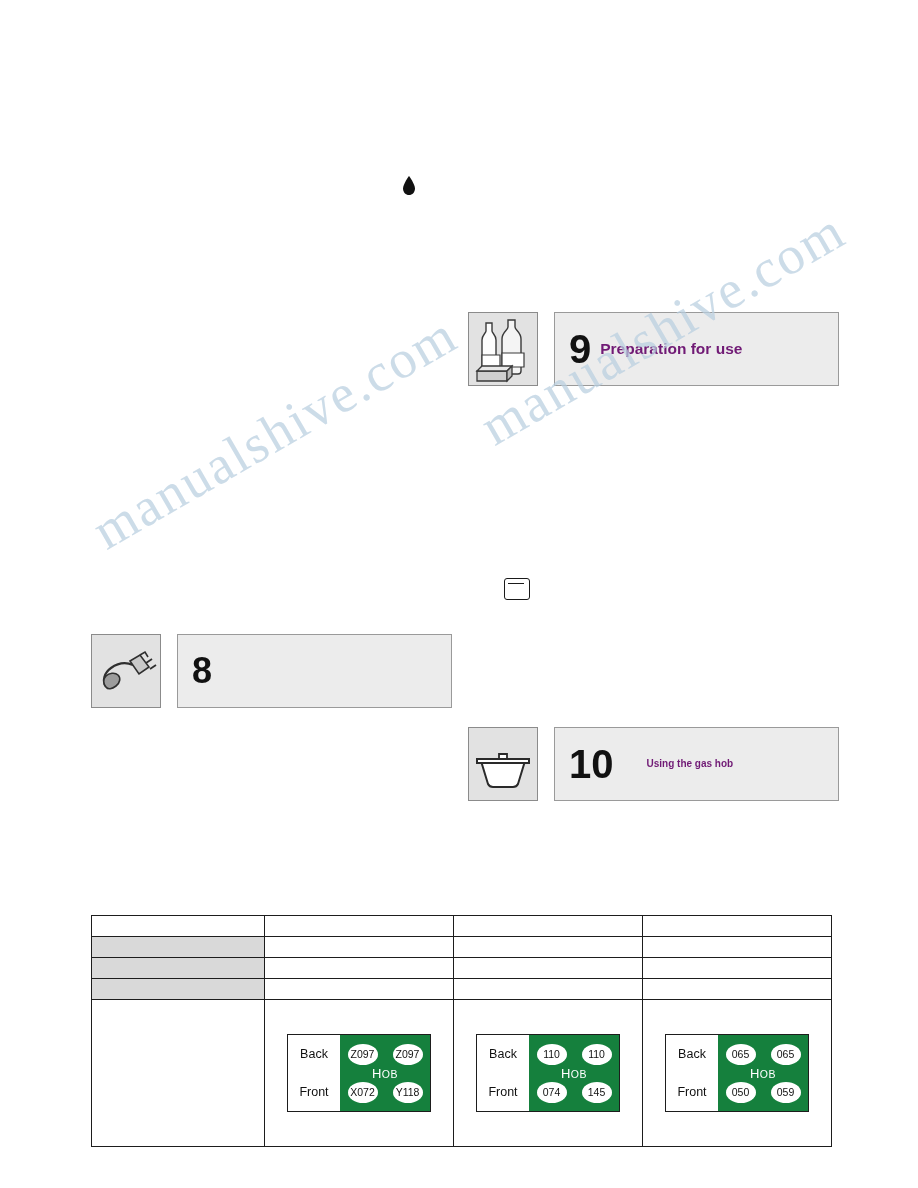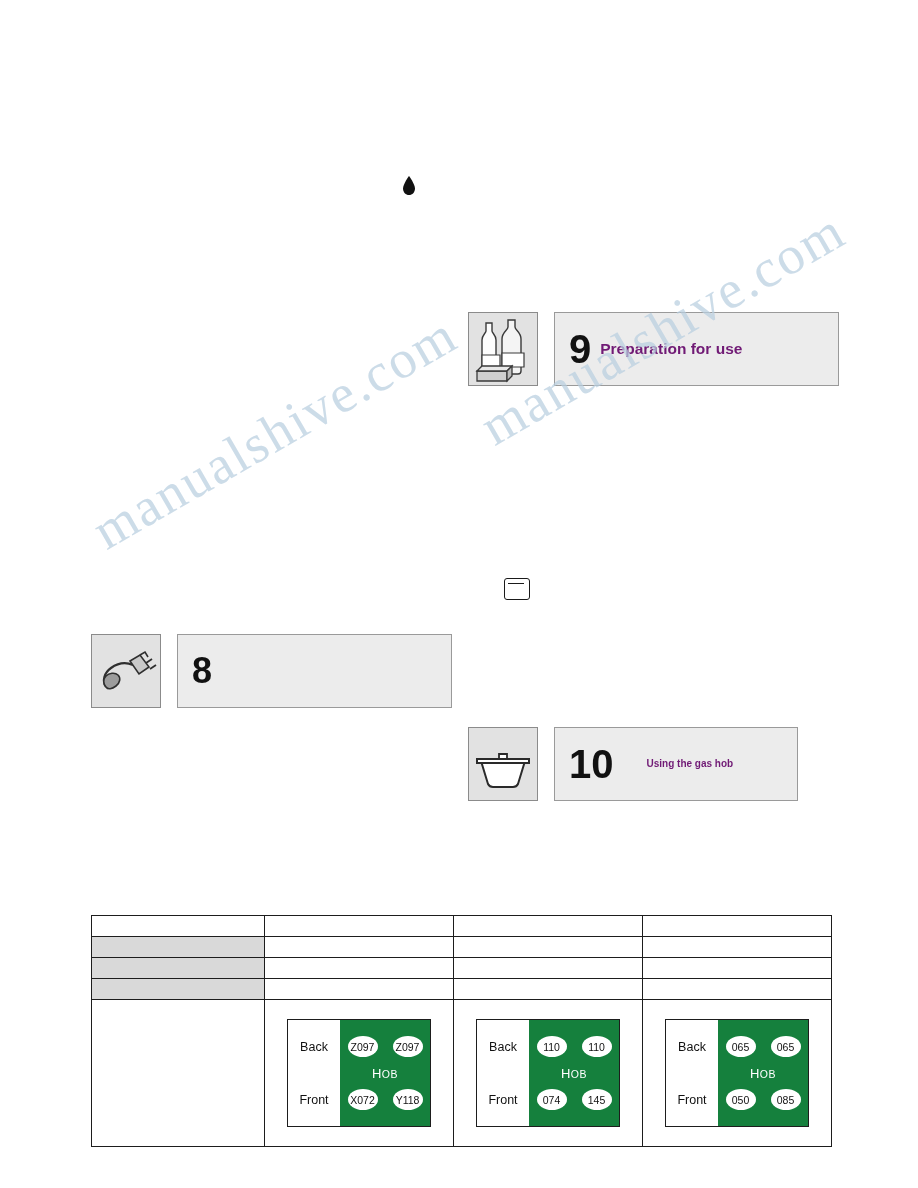--- a/index.html
+++ b/index.html
@@ -123,21 +123,21 @@
   #sec9 .sec-title { font-size: 15.5px; }
 
   
   #sec8 { left: 91px; top: 634px; }
   #sec8 .sec-bar { width: 275px; }
   #sec8 .sec-num { font-size: 36px; }
   #sec8 .sec-title { font-size: 15px; }
 
   
   #sec10 { left: 468px; top: 727px; }
-  #sec10 .sec-bar { width: 244px; }
+  #sec10 .sec-bar { width: 285px; }
   #sec10 .sec-num { font-size: 40px; }
   #sec10 .sec-title { font-size: 10px; margin-left: 24px; }
 
   
   .bottles { position: absolute; left: 0; top: 0; width: 68px; height: 72px; }
 
   
   .plug { position: absolute; left: 0; top: 0; width: 68px; height: 72px; }
 
   
@@ -165,21 +165,21 @@
   .row-tall td { height: 146px; vertical-align: middle; }
 
   
   .hob-wrap {
     display: flex;
     justify-content: center;
     align-items: center;
   }
   .hob {
     width: 144px;
-    height: 108px;
+    height: 78px;
     border: 1px solid #1d1d1d;
     display: flex;
     background: #fff;
     box-sizing: border-box;
   }
   .hob-labels {
     width: 52px;
     display: flex;
     flex-direction: column;
     justify-content: space-around;
@@ -360,21 +360,21 @@
       <div class="hob-wrap">
         <div class="hob">
           <div class="hob-labels">
             <span>Back</span>
             <span>Front</span>
           </div>
           <div class="hob-grid">
             <div class="burner">065</div>
             <div class="burner">065</div>
             <div class="burner">050</div>
-            <div class="burner">085</div>
+            <div class="burner">059</div>
             <div class="hob-word">H<small>OB</small></div>
           </div>
         </div>
       </div>
     </td>
   </tr>
 </tbody>
   </table>
 
 </body></html>

